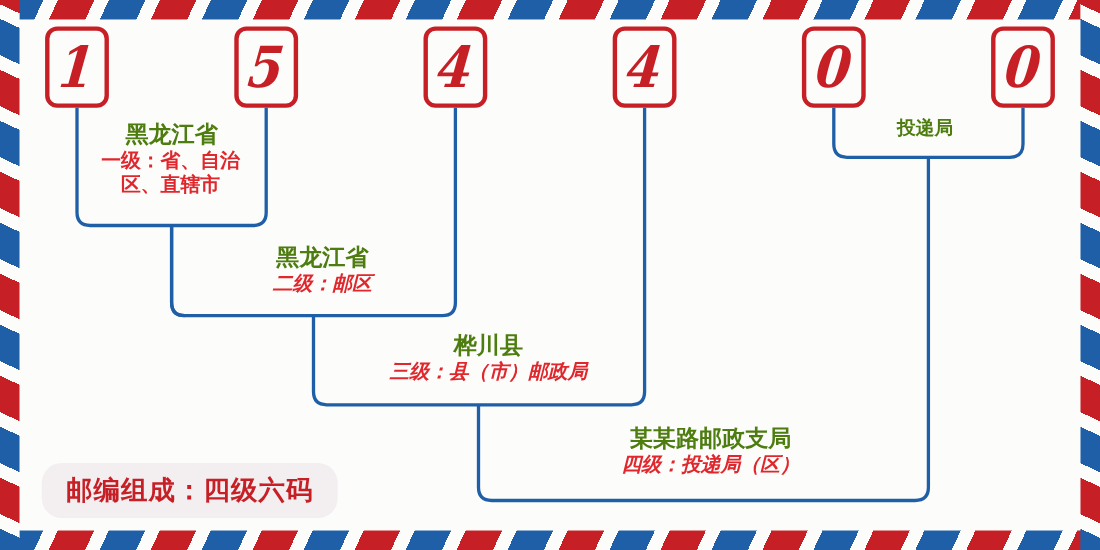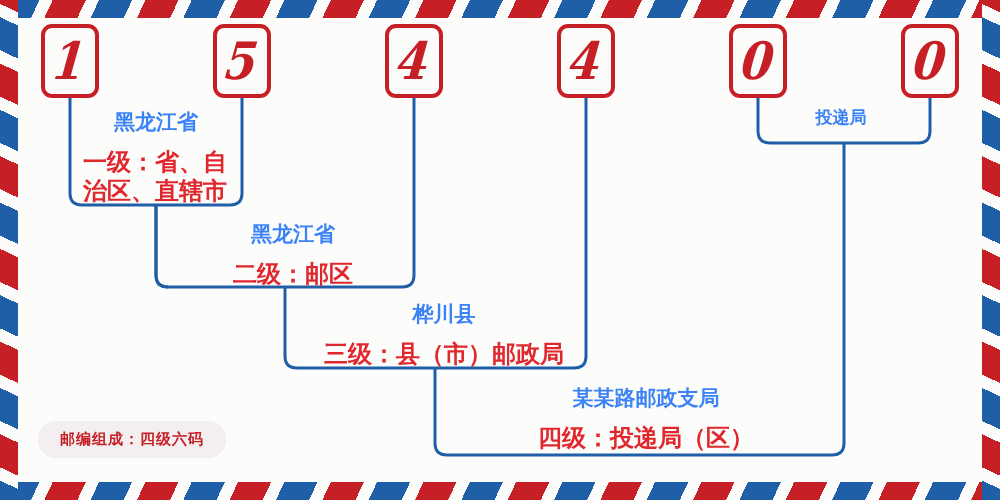--- a/index.html
+++ b/index.html
@@ -109,35 +109,35 @@
 
   
   .level-label {
     position: absolute;
     text-align: center;
     z-index: 12;
   }
   .level-title {
     font-family: "DejaVu Serif", serif;
     font-weight: bold;
-    color: #3b82f6;
+    color: #4d7c0f;
     font-size: 21px;
     line-height: 1.15;
     white-space: nowrap;
   }
   .level-sub {
     font-family: "DejaVu Sans", sans-serif;
     font-weight: bold;
     color: #e0272d;
-    font-size: 24px;
+    font-size: 18px;
     line-height: 1.2;
-    margin-top: 14px;
+    margin-top: 2px;
   }
   .level-sub.narrow { white-space: normal; width: 150px; }
-  .level-sub.wide { white-space: nowrap; }
+  .level-sub.wide { white-space: nowrap; font-style: italic; }
 
   
   #label-l1 { left: 80px; top: 110px; width: 152px; }
   
   #label-l2 { left: 210px; top: 222px; width: 166px; }
   
   #label-l3 { left: 312px; top: 302px; width: 264px; }
   
   #label-l4 { left: 528px; top: 386px; width: 236px; }
   
@@ -158,21 +158,21 @@
     top: 421px;
     padding: 9px 22px;
     background: #f3eff1;
     border-radius: 18px;
     z-index: 12;
   }
   #badge .badge-text {
     font-family: "DejaVu Serif", serif;
     font-weight: bold;
     color: #c62026;
-    font-size: 15px;
+    font-size: 24px;
     white-space: nowrap;
     letter-spacing: 1px;
   }
 </style>
 </head>
 <body>
 
 <div id="envelope">
 
   <div class="border-band band-top">

